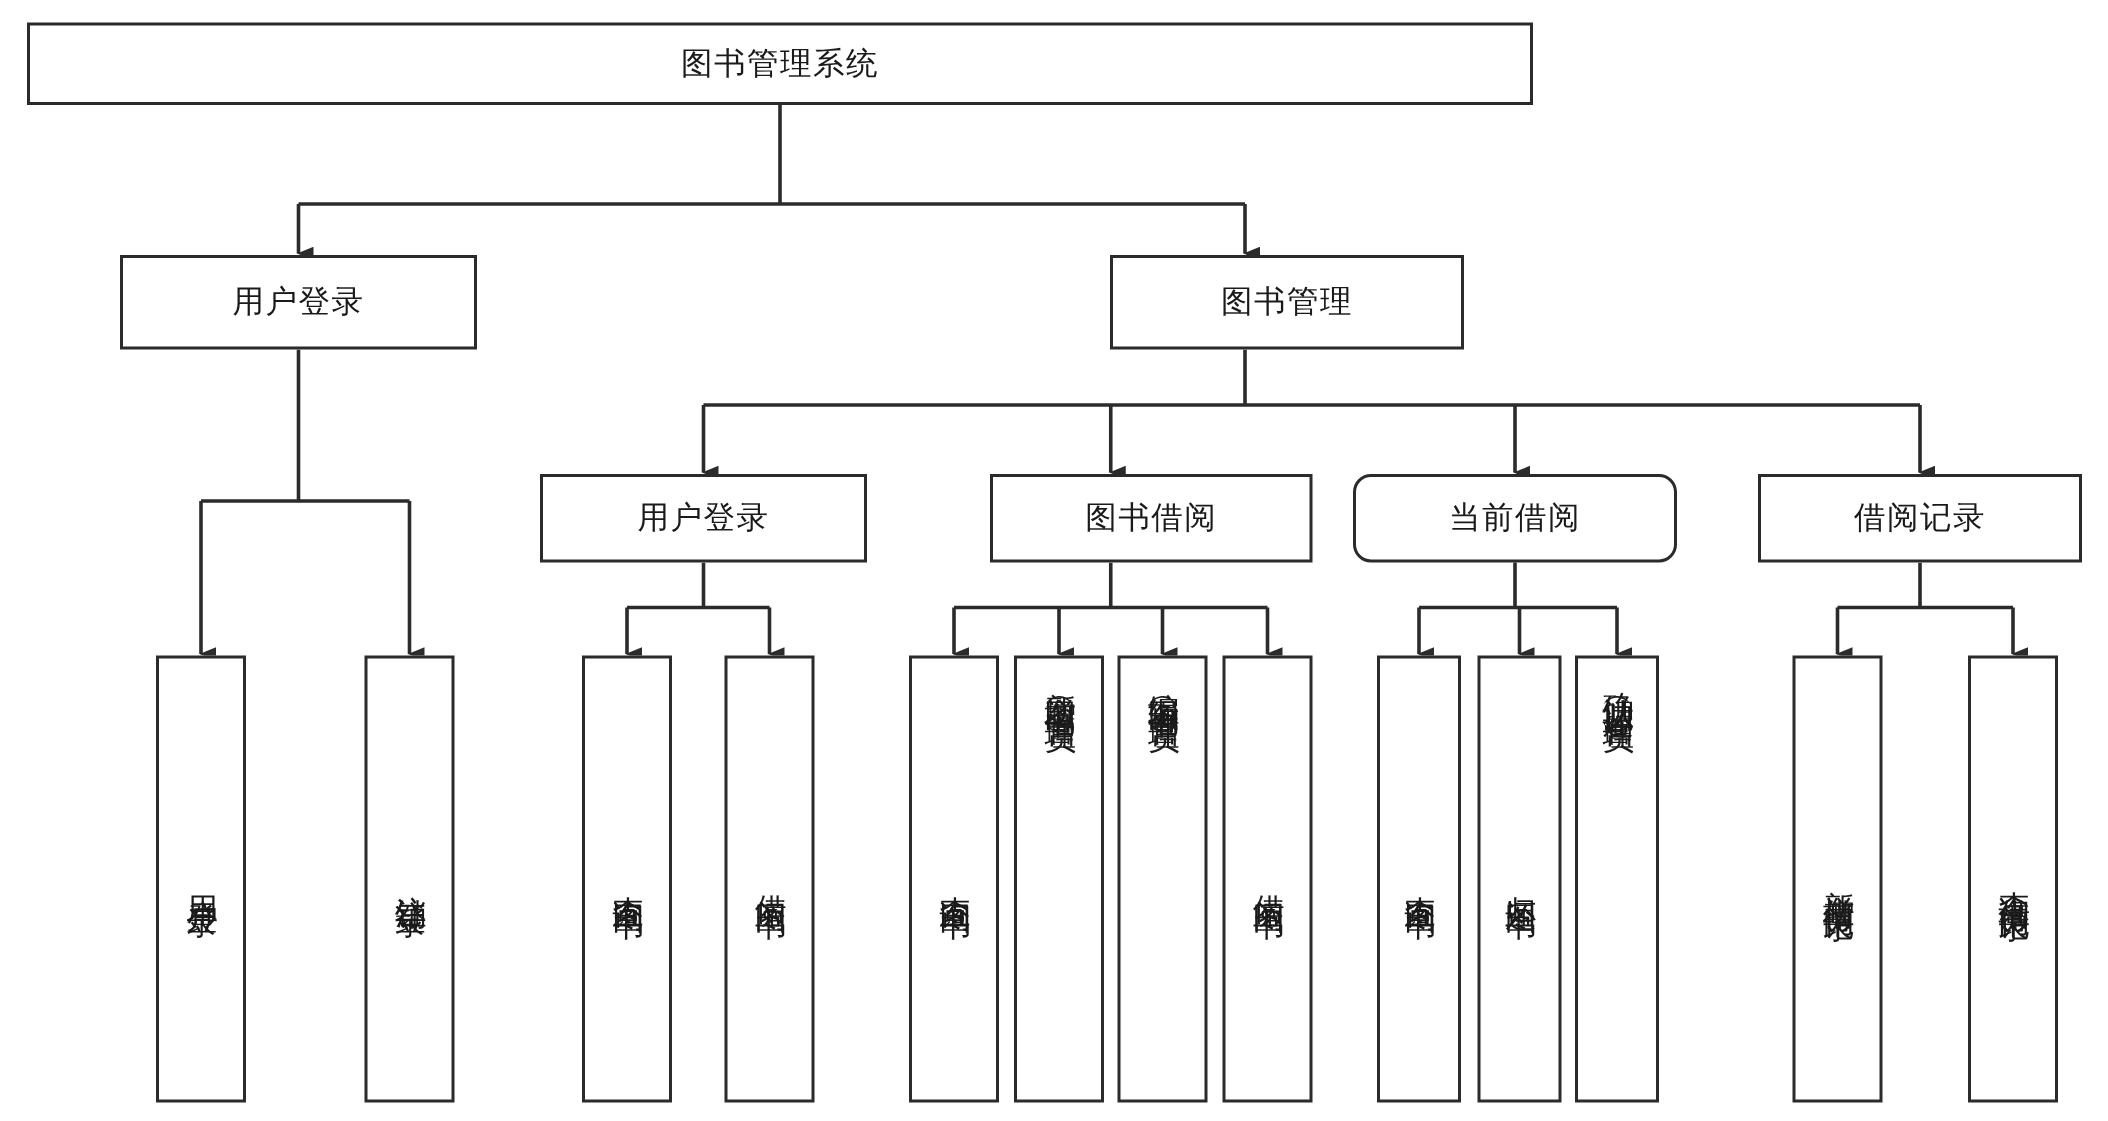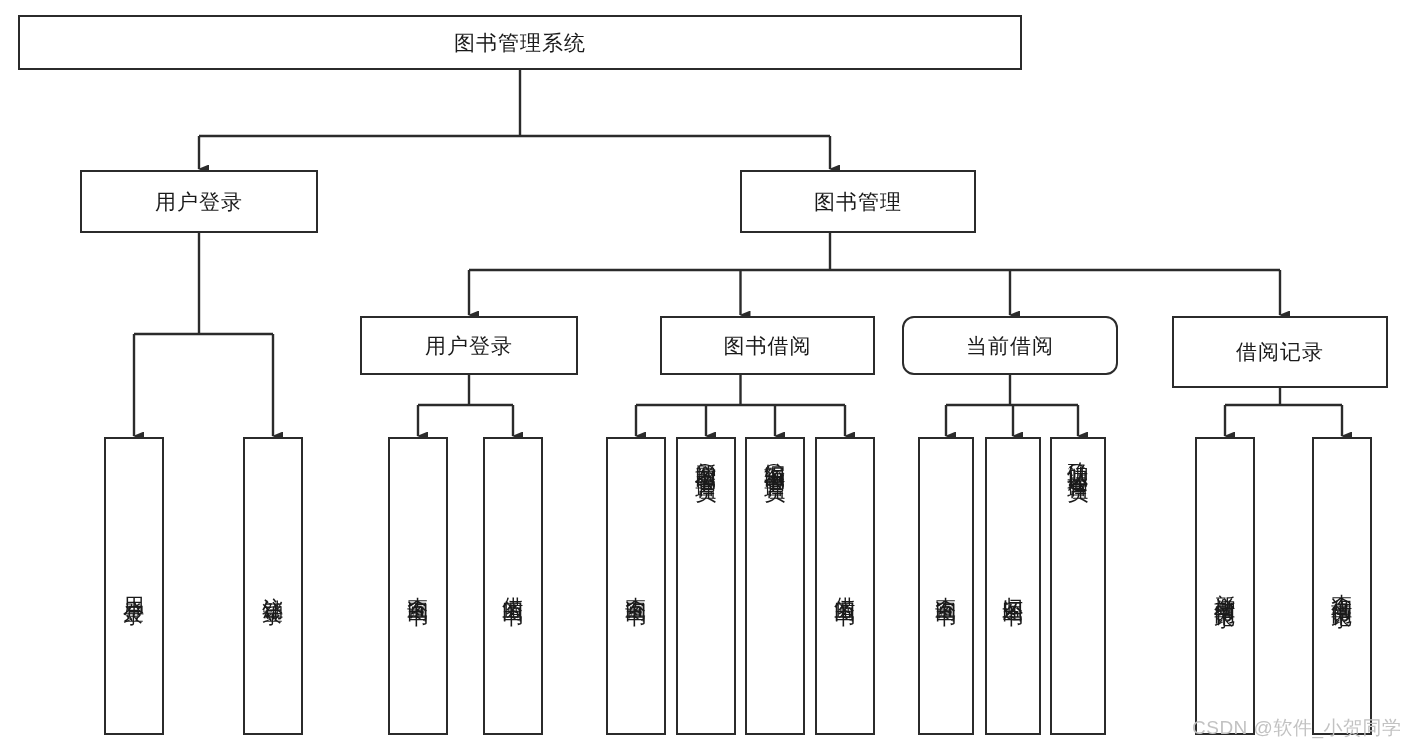--- a/index.html
+++ b/index.html
@@ -125,21 +125,21 @@
       </div>
       <div class="node horiz" style="left: 360px; top: 316px; width: 218px; height: 59px; border-color: rgb(43, 43, 43);">
         <span class="node-label">用户登录</span>
       </div>
       <div class="node horiz" style="left: 633px; top: 316px; width: 215px; height: 59px; border-color: rgb(43, 43, 43); margin-left: 27px;">
         <span class="node-label">图书借阅</span>
       </div>
       <div class="node horiz" style="left: 902px; top: 316px; width: 216px; height: 59px; border-color: rgb(43, 43, 43); border-radius: 12px;">
         <span class="node-label">当前借阅</span>
       </div>
-      <div class="node horiz" style="left: 1172px; top: 316px; width: 216px; height: 72px; border-color: rgb(43, 43, 43);">
+      <div class="node horiz" style="left: 1172px; top: 316px; width: 216px; height: 59px; border-color: rgb(43, 43, 43);">
         <span class="node-label">借阅记录</span>
       </div>
       <div class="node vert" style="left: 104px; top: 437px; width: 60px; height: 298px; border-color: rgb(43, 43, 43);">
         <span class="node-label">用户登录</span>
       </div>
       <div class="node vert" style="left: 243px; top: 437px; width: 60px; height: 298px; border-color: rgb(43, 43, 43);">
         <span class="node-label">注销登录</span>
       </div>
       <div class="node vert" style="left: 388px; top: 437px; width: 60px; height: 298px; border-color: rgb(43, 43, 43);">
         <span class="node-label">查询图书</span>
@@ -169,15 +169,14 @@
         <span class="node-label">确认归还（管理员）</span>
       </div>
       <div class="node vert" style="left: 1195px; top: 437px; width: 60px; height: 298px; border-color: rgb(43, 43, 43);">
         <span class="node-label">新增借阅记录</span>
       </div>
       <div class="node vert" style="left: 1312px; top: 437px; width: 60px; height: 298px; border-color: rgb(43, 43, 43);">
         <span class="node-label">查询借阅记录</span>
       </div>
     </div>
 
-  <div id="watermark" style="left: 1192px; top: 715px; color: rgb(194, 194, 194);">CSDN @软件_小贺同学</div>
 
 </div>
 
 </body></html>

